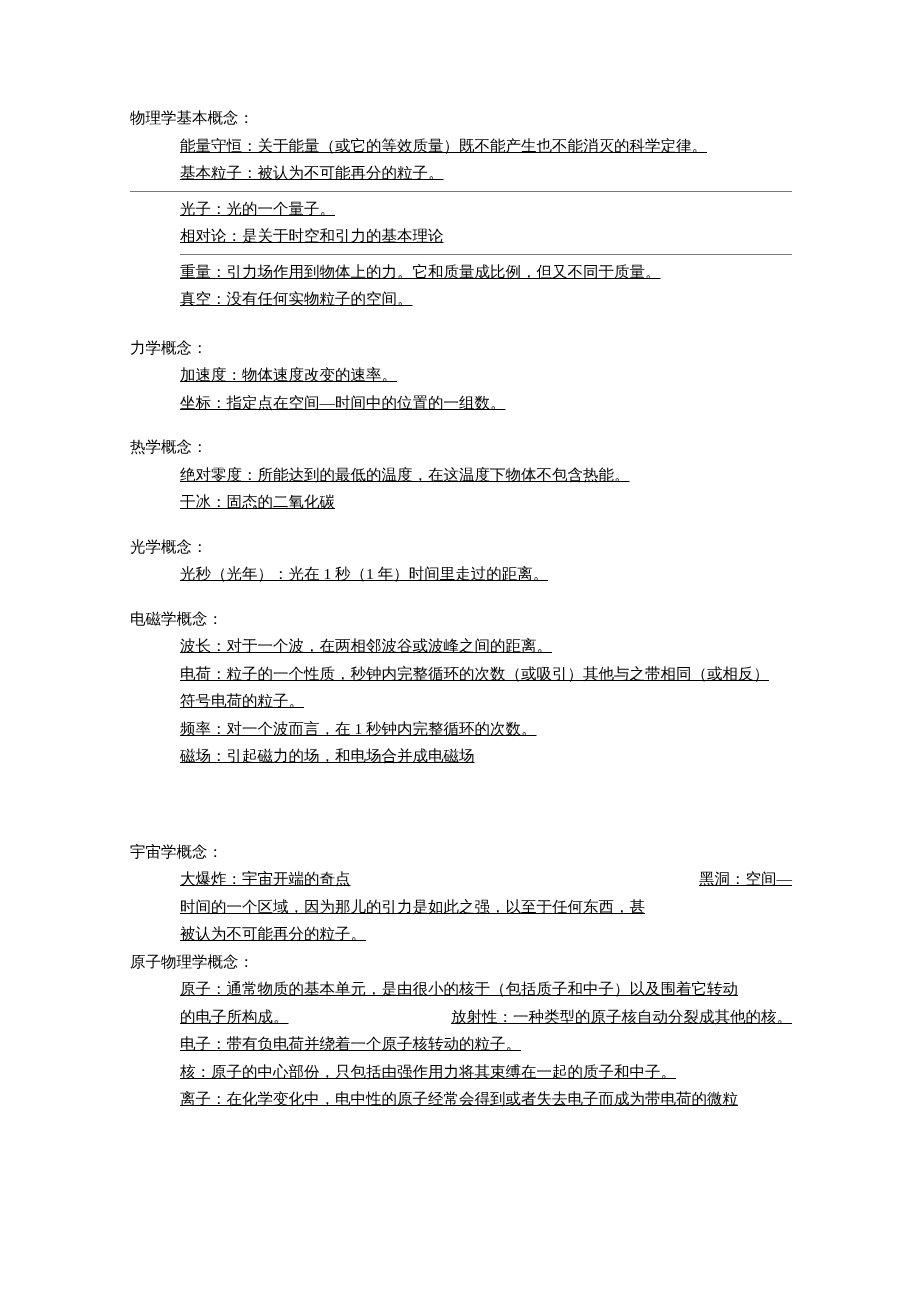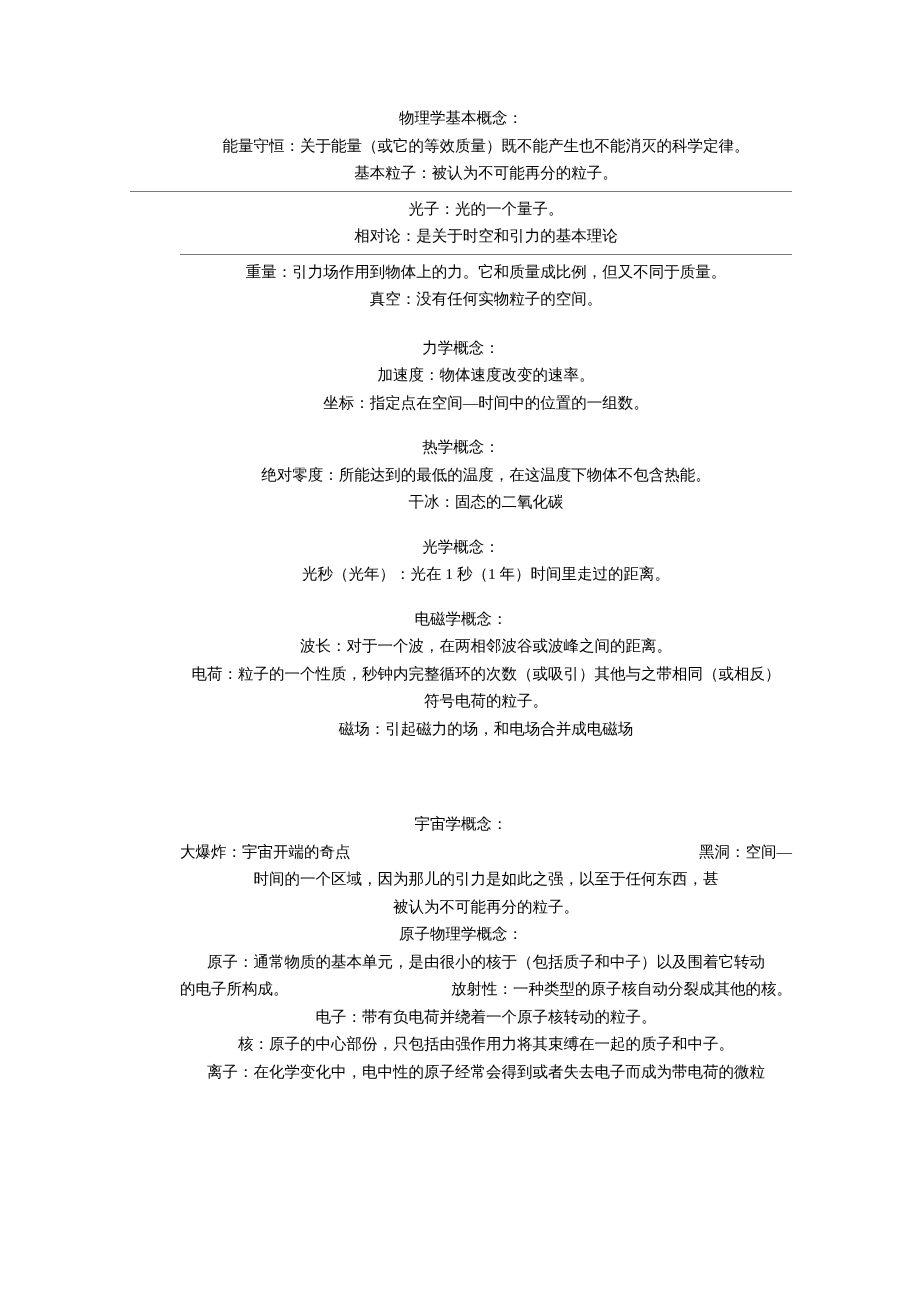--- a/index.html
+++ b/index.html
@@ -11,31 +11,32 @@
     color: #000000;
     overflow: hidden;
   }
   .page {
     width: 920px;
     height: 1303px;
     background: #ffffff;
     padding: 104px 128px 0 130px;
     overflow: hidden;
   }
-  .sec { width: 100%; text-align: center; }
+  .sec { width: 100%; }
   .heading {
     font-size: 15.5px;
     line-height: 27.5px;
     white-space: nowrap;
   }
   .line {
     font-size: 15.5px;
     line-height: 27.5px;
     margin-left: 50px;
     white-space: nowrap;
+    text-decoration: underline;
   }
   .split {
     display: flex;
     justify-content: space-between;
     gap: 45px;
   }
   .rule-full {
     border-top: 1px solid #7a7a7a;
     height: 0;
     margin: 4px 0 3px 0;
@@ -82,20 +83,21 @@
   <section class="sec mt17">
     <div class="heading">光学概念：</div>
     <div class="line">光秒（光年）：光在 1 秒（1 年）时间里走过的距离。</div>
   </section>
 
   <section class="sec mt17">
     <div class="heading">电磁学概念：</div>
     <div class="line">波长：对于一个波，在两相邻波谷或波峰之间的距离。</div>
     <div class="line">电荷：粒子的一个性质，秒钟内完整循环的次数（或吸引）其他与之带相同（或相反）</div>
     <div class="line">符号电荷的粒子。</div>
+    <div class="line">频率：对一个波而言，在 1 秒钟内完整循环的次数。</div>
     <div class="line">磁场：引起磁力的场，和电场合并成电磁场</div>
   </section>
 
   <section class="sec mt44">
     <div class="heading">宇宙学概念：</div>
     <div class="line split">
       <span>大爆炸：宇宙开端的奇点</span>
       <span>黑洞：空间—</span>
     </div>
     <div class="line">时间的一个区域，因为那儿的引力是如此之强，以至于任何东西，甚</div>

